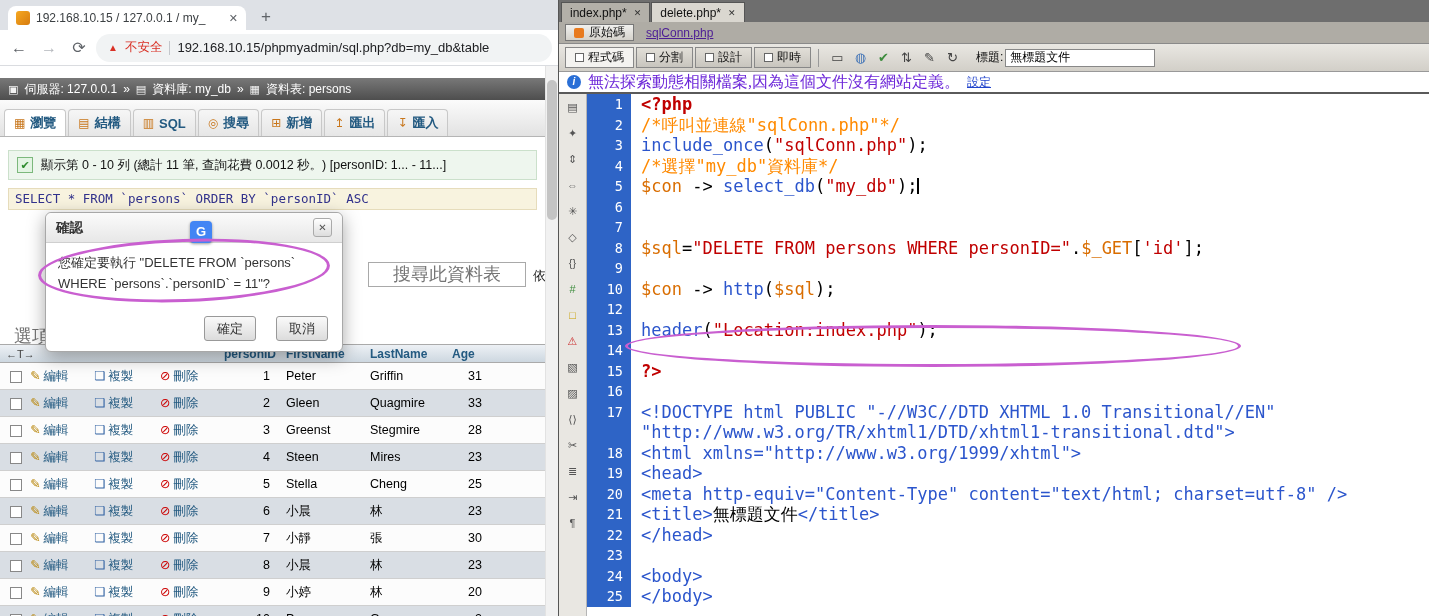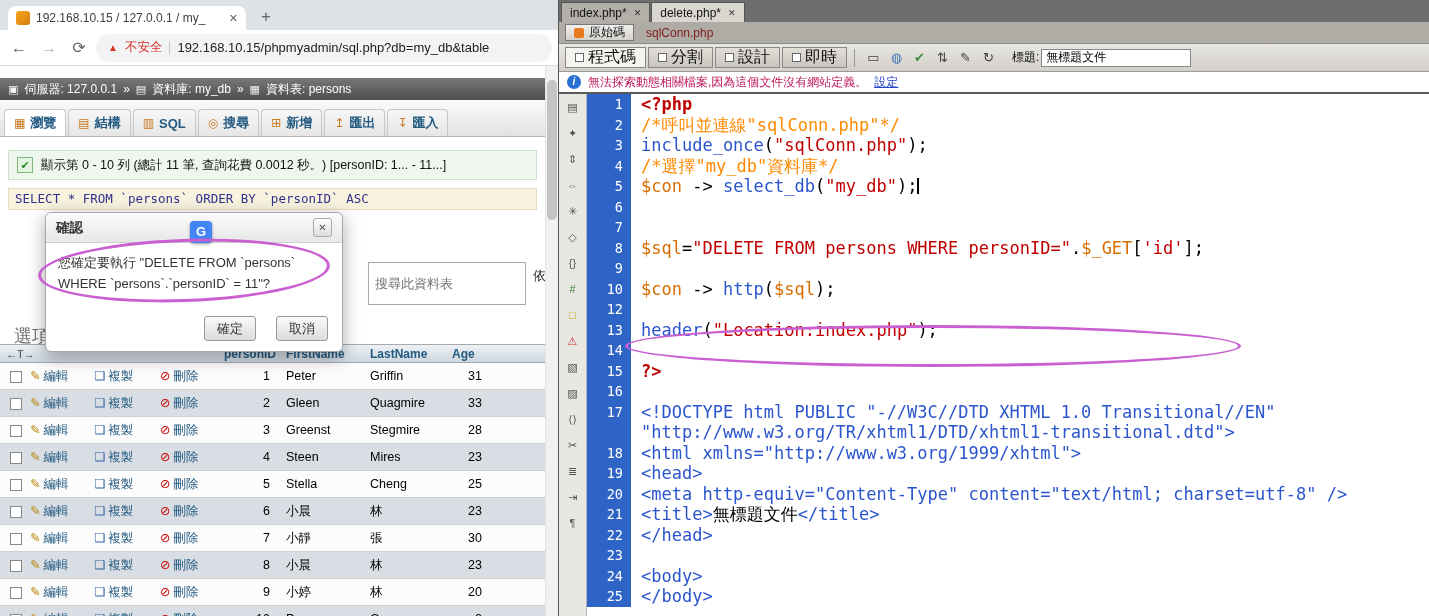--- a/index.html
+++ b/index.html
@@ -32,21 +32,21 @@
   .pmatabs { position:absolute; left:0; top:34px; right:0; height:37px; background:linear-gradient(#FBFBFB,#E2E2E2); border-bottom:1px solid #B5B5B5; display:flex; align-items:flex-end; gap:2px; padding:0 4px; overflow:hidden; }
   .pmatab { display:flex; align-items:center; gap:5px; height:27px; padding:0 9px; font-size:13px; font-weight:bold; color:#235A81; background:linear-gradient(#F6F6F6,#E6E6E6); border:1px solid #C8C8C8; border-bottom:none; border-radius:4px 4px 0 0; white-space:nowrap; }
   .pmatab.active { background:#fff; }
   .pmatab .ic { font-weight:normal; font-size:12px; color:#C8761B; }
 
   .success { position:absolute; left:8px; top:84px; right:8px; height:30px; background:#EEF6EE; border:1px solid #CBE0CB; display:flex; align-items:center; gap:8px; padding:0 8px; }
   .success-ic { width:16px; height:16px; flex:none; border:1px solid #7CB87C; background:#E3F4E3; color:#2E8B2E; font-size:11px; line-height:15px; text-align:center; }
   .success-text { font-size:12.5px; color:#111; white-space:nowrap; overflow:hidden; }
   .sqlbox { position:absolute; left:8px; top:122px; right:8px; height:22px; background:#F8F3DF; border:1px solid #E6DCBB; font-family:"DejaVu Sans Mono",monospace; font-size:12.5px; line-height:20px; color:#32328C; padding:0 6px; white-space:nowrap; overflow:hidden; }
 
-  .filter-input { position:absolute; left:368px; top:196px; width:158px; height:43px; border:1px solid #A9A9A9; font-size:13px; padding:0 6px; color:#333; font-family:inherit; }
+  .filter-input { position:absolute; left:368px; top:196px; width:158px; height:25px; border:1px solid #A9A9A9; font-size:18px; padding:0 6px; color:#333; font-family:inherit;text-align:center; }
   .filter-suffix { position:absolute; left:533px; top:201px; font-size:13px; color:#222; }
   .options-label { position:absolute; left:14px; top:258px; font-size:18px; color:#737373; border-bottom:1px dashed #888; padding-bottom:1px; }
 
   .thead { position:absolute; left:0; top:278px; right:0; height:19px; background:linear-gradient(#EDF1F5,#CDD7E0); border-top:1px solid #AAA; border-bottom:1px solid #AAA; display:flex; align-items:center; font-size:12px; font-weight:bold; color:#235A81; }
   .th-arrows { width:224px; padding-left:6px; color:#444; font-weight:normal; font-size:11px; }
   .th-id { width:56px; text-align:right; padding-right:10px; }
   .th-fn { width:88px; padding-left:6px; }
   .th-ln { width:82px; padding-left:2px; }
   .th-ag { width:40px; padding-left:2px; }
   .tbody { position:absolute; left:0; top:297px; right:0; bottom:0; overflow:hidden; }
@@ -76,32 +76,32 @@
   
   #editor { position:absolute; left:558px; top:0; width:963px; height:616px; background:#fff; border-left:1px solid #555; }
   .dwtabbar { position:absolute; left:0; top:0; right:0; height:22px; background:#6E6E6E; display:flex; align-items:flex-end; padding-left:2px; }
   .dwtab { height:20px; display:flex; align-items:center; gap:7px; padding:0 8px; font-size:12px; color:#111; background:#B3B0A9; border:1px solid #555; border-bottom:none; margin-right:1px; white-space:nowrap; }
   .dwtab.active { background:#DAD7D0; }
   .dwtab-x { font-size:9px; color:#333; }
   .dwpath { margin-left:auto; align-self:center; color:#fff; font-size:12px; padding-right:2px; white-space:nowrap; overflow:hidden; max-width:90px; }
   .dwrelbar { position:absolute; left:0; top:22px; right:0; height:22px; background:#AFACA5; border-bottom:1px solid #8A8A8A; display:flex; align-items:center; gap:12px; padding:0 6px; }
   .srcbtn { display:flex; align-items:center; gap:5px; height:17px; padding:0 8px; font-size:12px; color:#111; background:linear-gradient(#F0F0EE,#D5D2CB); border:1px solid #777; }
   .srcbtn-ic { width:10px; height:10px; background:#E87A1E; border-radius:2px; }
-  .relfile { font-size:12px; color:#7f1d1d; }
+  .relfile { font-size:12px; color:#4c1d95;text-decoration:underline; }
   .dwtoolbar { position:absolute; left:0; top:44px; right:0; height:28px; background:linear-gradient(#E9E7E2,#D2CFC8); border-bottom:1px solid #999; display:flex; align-items:center; gap:2px; padding:0 6px; }
-  .viewbtn { display:flex; align-items:center; gap:4px; height:21px; padding:0 9px; font-size:16px; color:#111; background:linear-gradient(#E2DFD8,#C8C5BE); border:1px solid #888; white-space:nowrap; }
+  .viewbtn { display:flex; align-items:center; gap:4px; height:21px; padding:0 9px; font-size:12px; color:#111; background:linear-gradient(#E2DFD8,#C8C5BE); border:1px solid #888; white-space:nowrap; }
   .viewbtn.active { background:#F4F3F0; }
   .viewbtn-ic { width:9px; height:9px; border:1px solid #666; background:#fff; }
   .tb-sep { width:1px; height:18px; background:#999; margin:0 5px; }
   .tb-ic { width:23px; height:21px; text-align:center; line-height:21px; font-size:13px; color:#444; }
   .title-label { font-size:12px; color:#111; margin-left:10px; white-space:nowrap; }
   .title-input { width:150px; height:18px; border:1px solid #888; background:#fff; font-size:12px; padding:0 4px; font-family:inherit; }
   .dwinfobar { position:absolute; left:0; top:72px; right:0; height:22px; background:#fff; border-bottom:2px solid #5A5A5A; display:flex; align-items:center; gap:7px; padding:0 8px; }
   .info-ic { width:14px; height:14px; flex:none; border-radius:50%; background:#2A6FD6; color:#fff; font-size:10px; font-weight:bold; font-style:italic; line-height:14px; text-align:center; }
-  .info-text { font-size:12px; color:#be185d; white-space:nowrap; }
+  .info-text { font-size:16px; color:#6d28d9; white-space:nowrap;font-family:Liberation Serif, serif; }
   .info-link { font-size:12px; color:#2244CC; text-decoration:underline; white-space:nowrap; }
 
   .codewrap { position:absolute; left:0; top:94px; right:0; bottom:0; background:#fff; overflow:hidden; }
   .codestrip { position:absolute; left:0; top:0; width:28px; bottom:0; background:#E9E7E2; border-right:1px solid #B5B5B5; display:flex; flex-direction:column; align-items:center; padding-top:5px; gap:9px; overflow:hidden; }
   .cs-ic { width:20px; height:17px; font-size:11px; color:#555; text-align:center; line-height:17px; white-space:nowrap; }
   .codelines { position:absolute; left:28px; top:0; right:0; bottom:0; overflow:hidden; font-family:"DejaVu Sans Mono",monospace; font-size:17px; }
   .cl { display:flex; height:20.5px; line-height:20.5px; white-space:pre; }
   .cl-num { flex:none; width:44px; background:#2E64C6; color:#fff; font-size:13.5px; text-align:right; padding-right:8px; }
   .cl-code { padding-left:10px; white-space:pre;text-align:right; }
   .t-tag { color:#C00000; font-weight:bold; }

